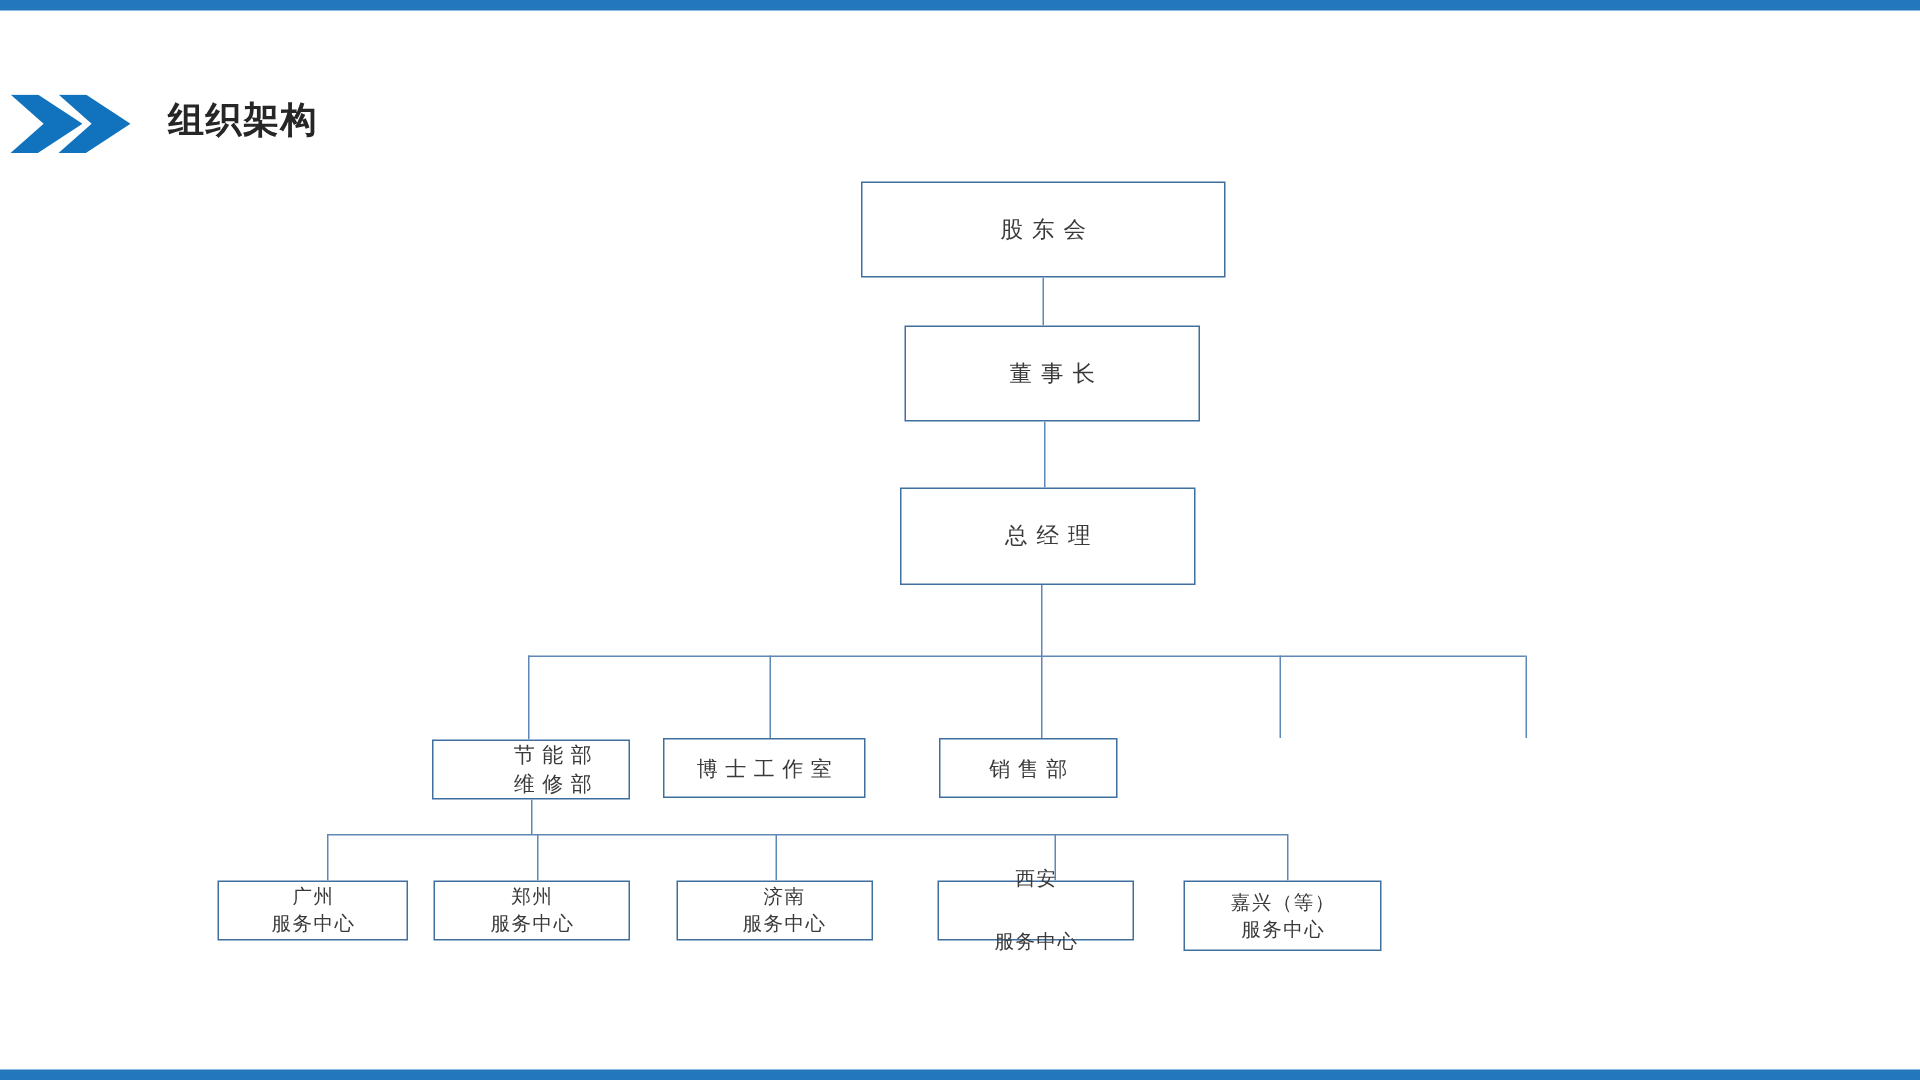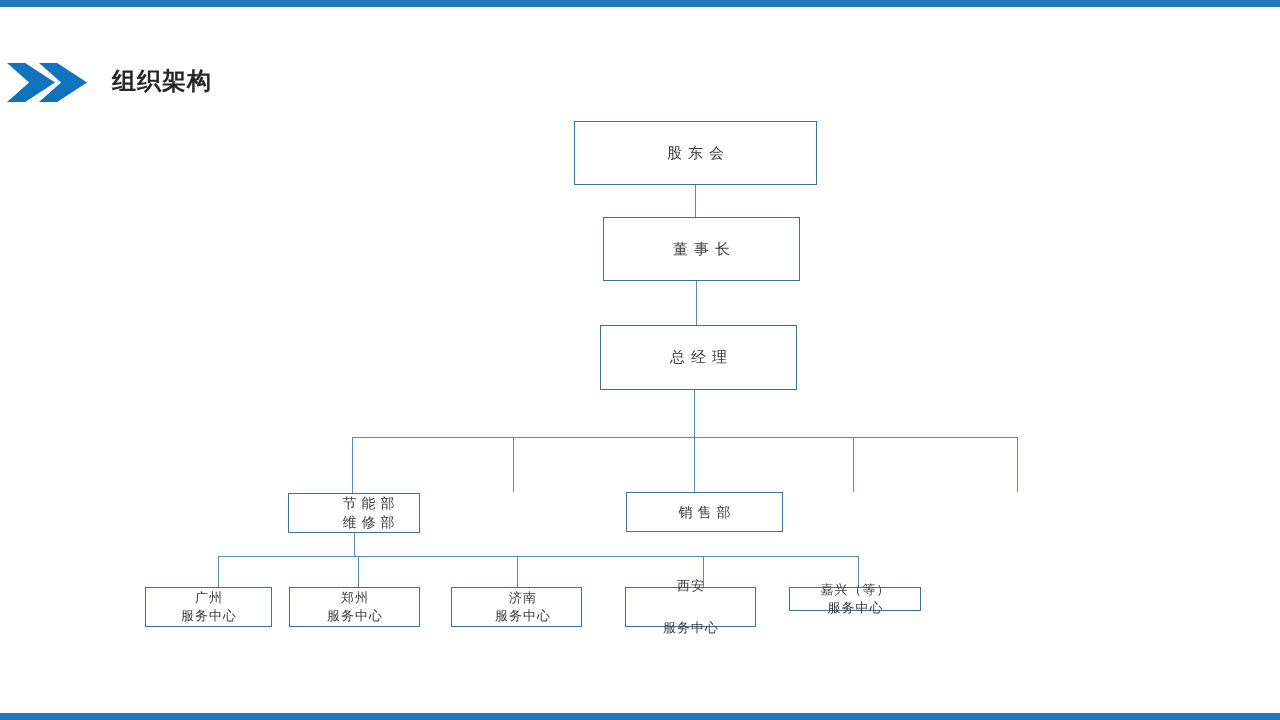--- a/index.html
+++ b/index.html
@@ -70,38 +70,41 @@
     <span>董事长</span>
   </div>
   <div class="node big" style="left:600px;top:325px;width:197px;height:65px;">
     <span>总经理</span>
   </div>
 
   <div class="node dept" style="left:288px;top:493px;width:132px;height:40px;padding-left:29px;">
     <span>节能部</span>
     <span>维修部</span>
   </div>
-  <div class="node dept" style="left:626px;top:492px;width:157px;height:40px;">
+  <div class="node dept" style="left:442px;top:492px;width:135px;height:40px;">
+    <span>博士工作室</span>
+  </div>
+  <div class="node dept" style="left:626px;top:492px;width:119px;height:40px;">
     <span>销售部</span>
   </div>
 
   <div class="node svc" style="left:134px;top:587px;width:127px;height:40px;margin-left:11px;">
     <span>广州</span>
     <span>服务中心</span>
   </div>
   <div class="node svc" style="left:289px;top:587px;width:131px;height:40px;">
     <span>郑州</span>
     <span>服务中心</span>
   </div>
   <div class="node svc" style="left:451px;top:587px;width:131px;height:40px;padding-left:12px;">
     <span>济南</span>
     <span>服务中心</span>
   </div>
   <div class="node svc" style="left:625px;top:587px;width:131px;height:40px;gap:24px;">
     <span>西安</span>
     <span>服务中心</span>
   </div>
-  <div class="node svc" style="left:789px;top:587px;width:132px;height:24px;">
+  <div class="node svc" style="left:789px;top:587px;width:132px;height:47px;">
     <span>嘉兴（等）</span>
     <span>服务中心</span>
   </div>
 
 </div>
 
 </body></html>

